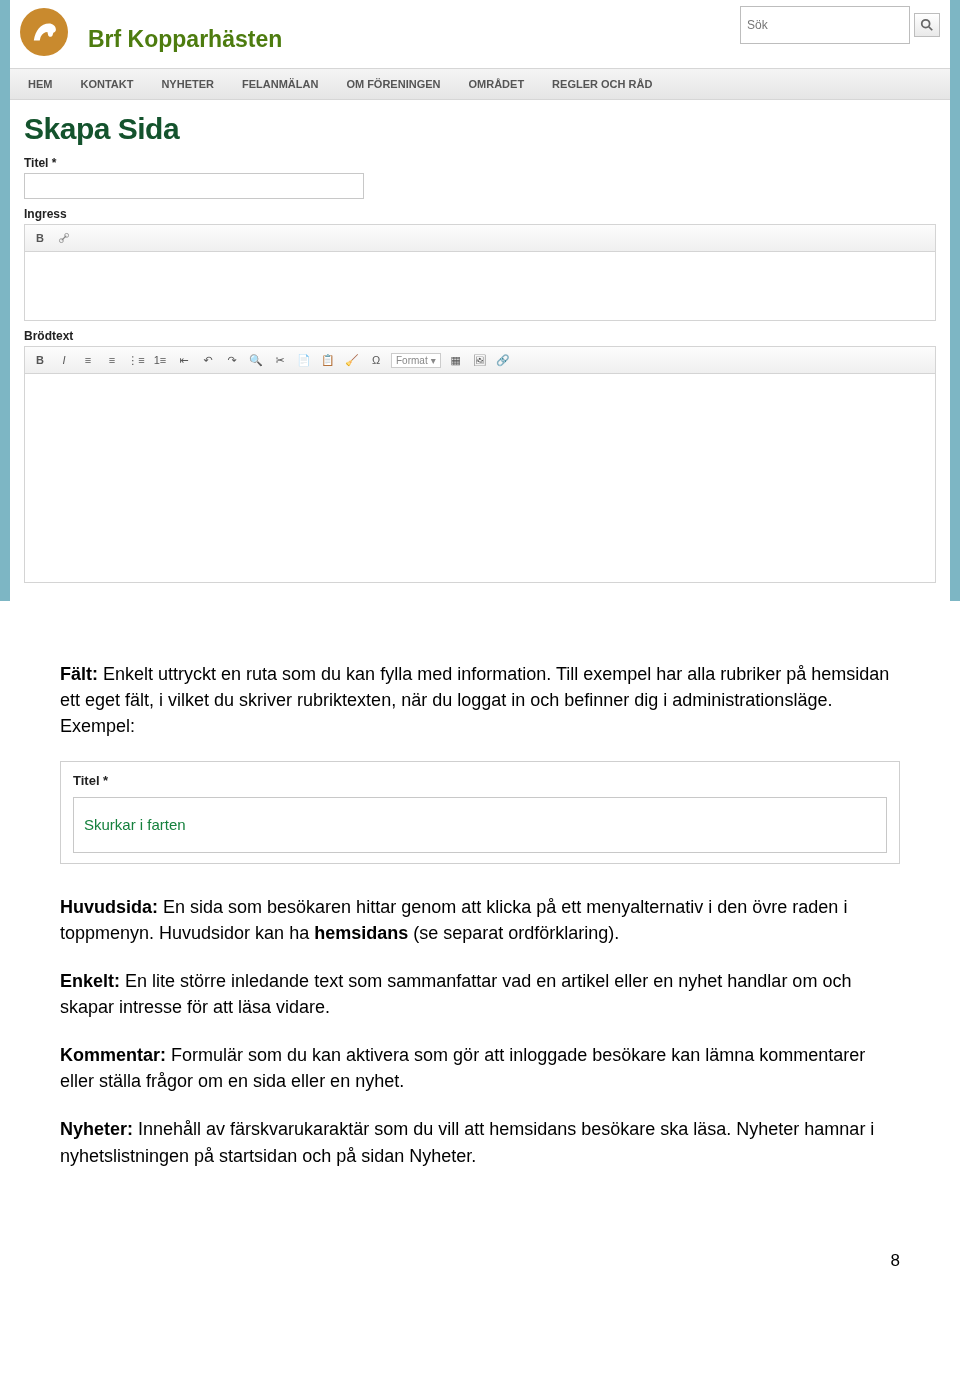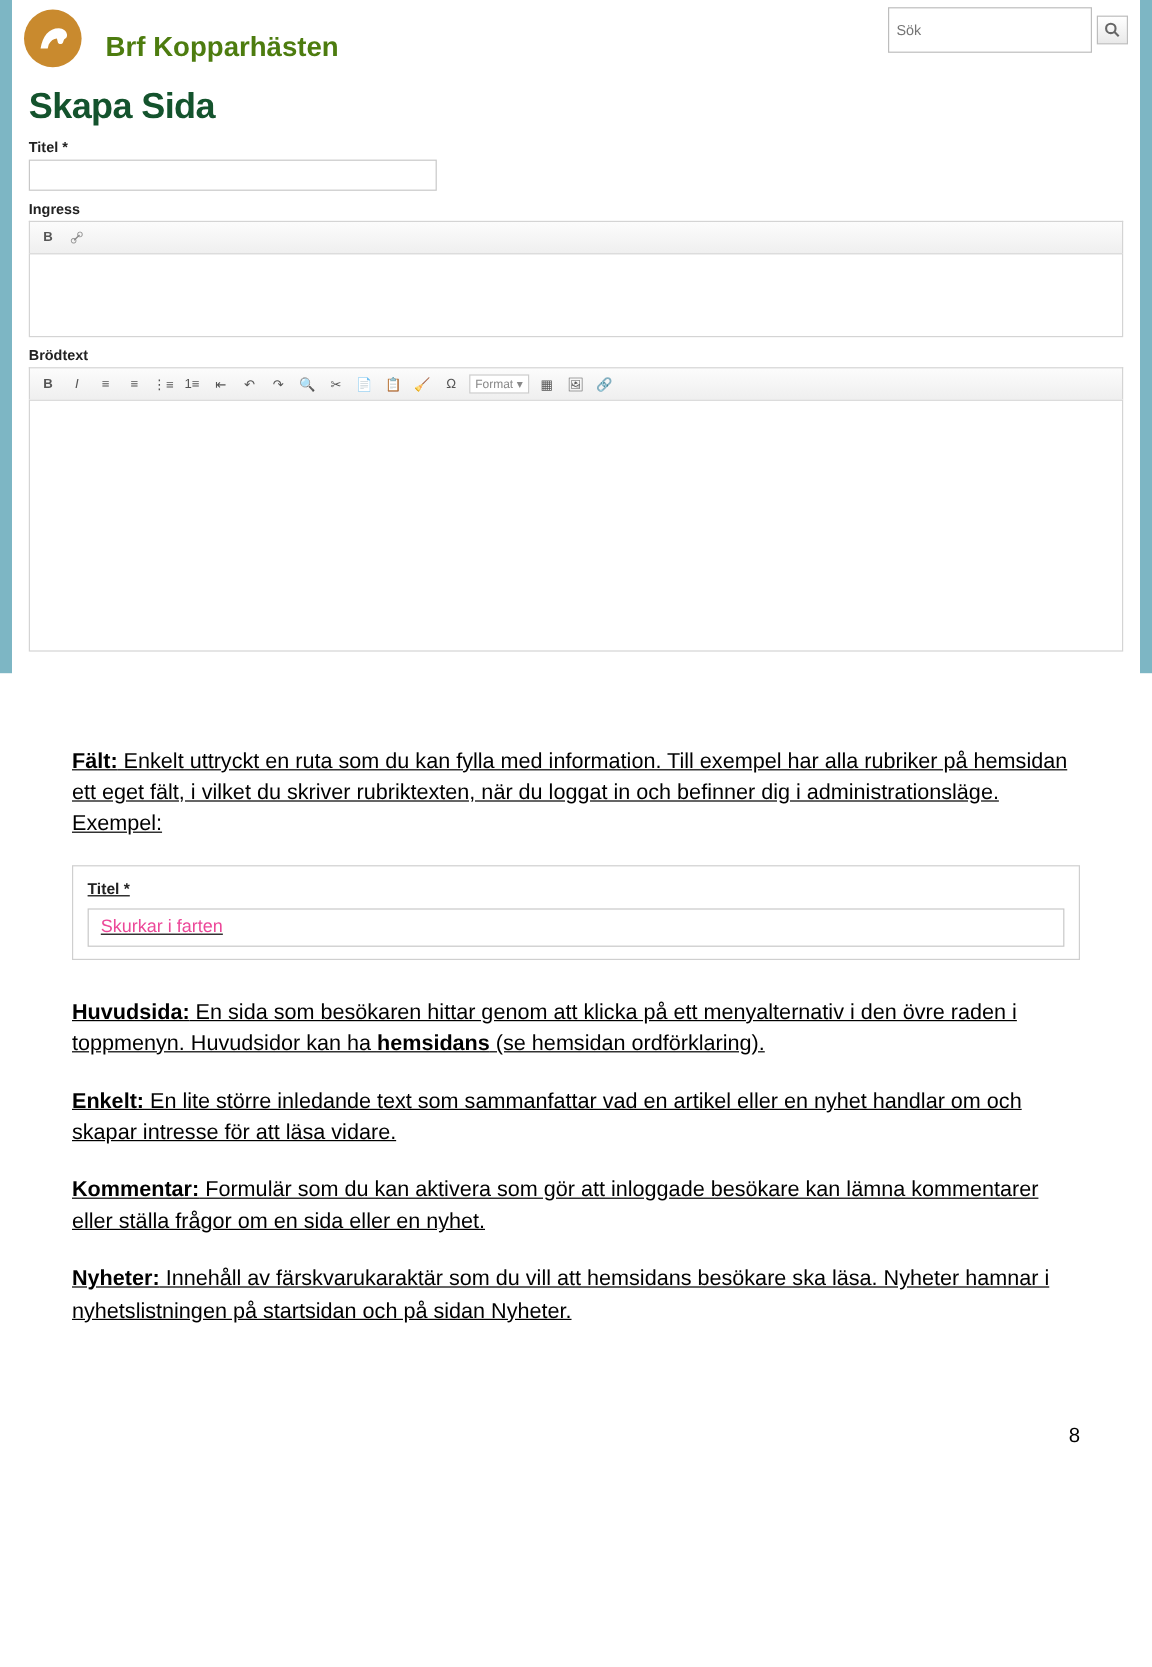--- a/index.html
+++ b/index.html
@@ -18,26 +18,26 @@
   .page-heading { font-family: Arial, sans-serif; font-size: 30px; font-weight: bold; color: #14532d; margin-bottom: 10px; letter-spacing: -0.5px; }
   .field-label { font-size: 12px; font-weight: bold; color: #222; margin-top: 8px; margin-bottom: 3px; display:block; }
   .title-input { width: 340px; height: 26px; border: 1px solid #c8c8c8; background: #fff; }
   .editor-toolbar { border: 1px solid #d4d4d4; border-bottom: none; background: linear-gradient(#fcfcfc,#efefef); padding: 4px 6px; display:flex; align-items:center; gap:6px; font-size:11px; color:#666; }
   .editor-area { border: 1px solid #d4d4d4; background: #fff; }
   .ingress-area { height: 70px; }
   .brodtext-area { height: 210px; }
   .tb-btn { width: 18px; height: 18px; display:inline-flex; align-items:center; justify-content:center; color:#555; cursor:pointer; font-size:11px; }
   .format-select { border:1px solid #ccc; font-size:10px; color:#888; padding:1px 4px; background:#fff; display:inline-flex; align-items:center; gap:3px; }
 
-  .doc-text { padding: 60px 60px 20px 60px; font-size: 18px; line-height: 1.45; color: #000; text-decoration: underline; }
+  .doc-text { padding: 60px 60px 20px 60px; font-size: 18px; line-height: 1.45; color: #000; }
   .doc-text p { margin-bottom: 22px; }
   .doc-text strong { font-weight: bold; }
   .example-box { border:1px solid #cfcfcf; padding: 10px 12px; margin: 6px 0 30px 0; }
   .example-box .ex-label { font-size: 13px; font-weight: bold; color: #222; margin-bottom: 6px; }
-  .example-box .ex-input { border:1px solid #c8c8c8; background:#fff; padding: 4px 10px; color:#ec4899; font-size:15px; }
+  .example-box .ex-input { border:1px solid #c8c8c8; background:#fff; padding: 16px 10px; color:#15803d; font-size:15px; }
   .page-num { text-align: right; padding: 40px 60px 16px 0; font-size: 17px; color:#000; }
 </style>
 </head>
 <body>
 
 <div class="screenshot-frame">
 
   <div class="header">
     <div class="logo">
       <svg viewBox="0 0 40 40">
@@ -49,20 +49,29 @@
       <input type="text" placeholder="Sök" style="">
       <div class="search-btn">
         <svg width="14" height="14" viewBox="0 0 16 16">
             <circle cx="6.5" cy="6.5" r="4.5" stroke="#666" stroke-width="2" fill="none"></circle>
             <line x1="10" y1="10" x2="14" y2="14" stroke="#666" stroke-width="2"></line>
           </svg>
       </div>
     </div>
   </div>
 
+  <div class="nav">
+    <div class="nav-item">HEM</div>
+    <div class="nav-item">KONTAKT</div>
+    <div class="nav-item">NYHETER</div>
+    <div class="nav-item">FELANMÄLAN</div>
+    <div class="nav-item">OM FÖRENINGEN</div>
+    <div class="nav-item">OMRÅDET</div>
+    <div class="nav-item">REGLER OCH RÅD</div>
+  </div>
 
   <div class="page-body">
     <div class="page-heading">Skapa Sida</div>
 
     <label class="field-label">Titel *</label>
     <input class="title-input" type="text" style="">
 
     <label class="field-label">Ingress</label>
     <div class="editor-toolbar">
       <span class="tb-btn">
@@ -113,21 +122,21 @@
   <p>
     <strong>Fält:</strong><span> Enkelt uttryckt en ruta som du kan fylla med information. Till exempel har alla rubriker på hemsidan ett eget fält, i vilket du skriver rubriktexten, när du loggat in och befinner dig i administrationsläge. Exempel:</span>
   </p>
 
   <div class="example-box">
     <div class="ex-label">Titel *</div>
     <div class="ex-input">Skurkar i farten</div>
   </div>
 
   <p>
-    <strong>Huvudsida:</strong><span> En sida som besökaren hittar genom att klicka på ett menyalternativ i den övre raden i toppmenyn. Huvudsidor kan ha </span><strong>hemsidans</strong><span> (se hemsidan ordförklaring).</span>
+    <strong>Huvudsida:</strong><span> En sida som besökaren hittar genom att klicka på ett menyalternativ i den övre raden i toppmenyn. Huvudsidor kan ha </span><strong>hemsidans</strong><span> (se separat ordförklaring).</span>
   </p>
 
   <p>
     <strong>Enkelt:</strong><span> En lite större inledande text som sammanfattar vad en artikel eller en nyhet handlar om och skapar intresse för att läsa vidare.</span>
   </p>
 
   <p>
     <strong>Kommentar:</strong><span> Formulär som du kan aktivera som gör att inloggade besökare kan lämna kommentarer eller ställa frågor om en sida eller en nyhet.</span>
   </p>
 

